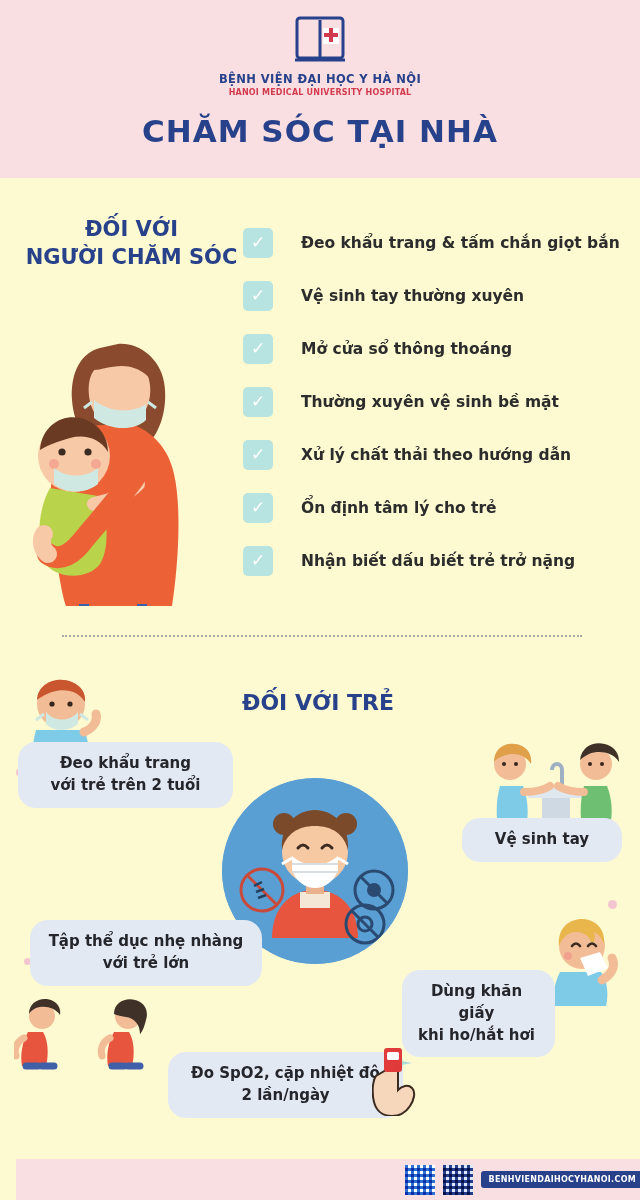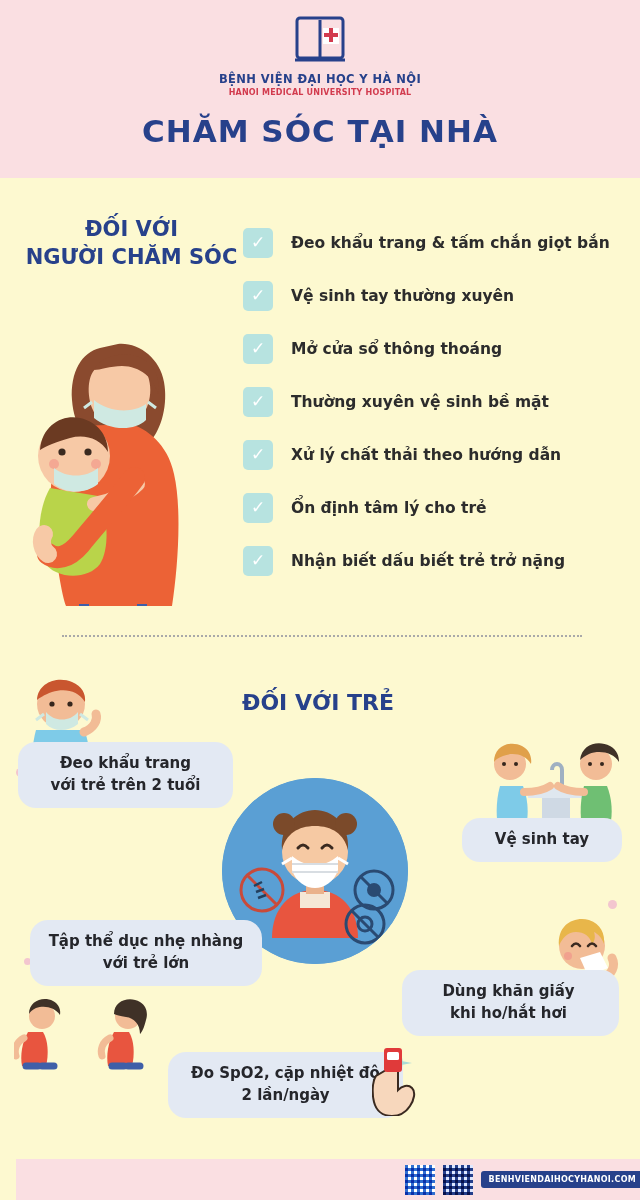--- a/index.html
+++ b/index.html
@@ -63,21 +63,21 @@
   }
   .check-box {
     width: 30px; height: 30px; flex: 0 0 30px;
     border-radius: 5px;
     background: #b7e3e0;
     display: flex; align-items: center; justify-content: center;
     color: #ffffff; font-size: 17px; font-weight: bold;
     line-height: 1;
   }
   .check-label {
-    margin-left: 18px;
+    margin-left: 28px;
     font-size: 15.5px; color: #2c2c2c; font-weight: 600;
   }
 
   
   .divider {
     position: absolute; left: 62px; top: 635px; width: 520px;
     border-top: 2px dotted #a9a9a9;
   }
 
   
@@ -92,21 +92,21 @@
     background: #e3e9f3;
     border-radius: 18px;
     padding: 11px 16px;
     font-size: 15px; font-weight: 600; color: #25262b;
     line-height: 1.45;
     text-align: center;
   }
   .bubble.b1 { left: 18px; top: 742px; width: 215px; }
   .bubble.b2 { left: 462px; top: 818px; width: 160px; }
   .bubble.b3 { left: 30px; top: 920px; width: 232px; }
-  .bubble.b4 { left: 402px; top: 970px; width: 217px; padding-left: 12px; }
+  .bubble.b4 { left: 402px; top: 970px; width: 153px; padding-left: 12px; }
   .bubble.b5 { left: 168px; top: 1052px; width: 235px; }
 
   .center-photo {
     position: absolute; left: 222px; top: 778px;
     width: 186px; height: 186px; border-radius: 50%;
     background: #5a9fd4;
     overflow: hidden;
   }
 
   

